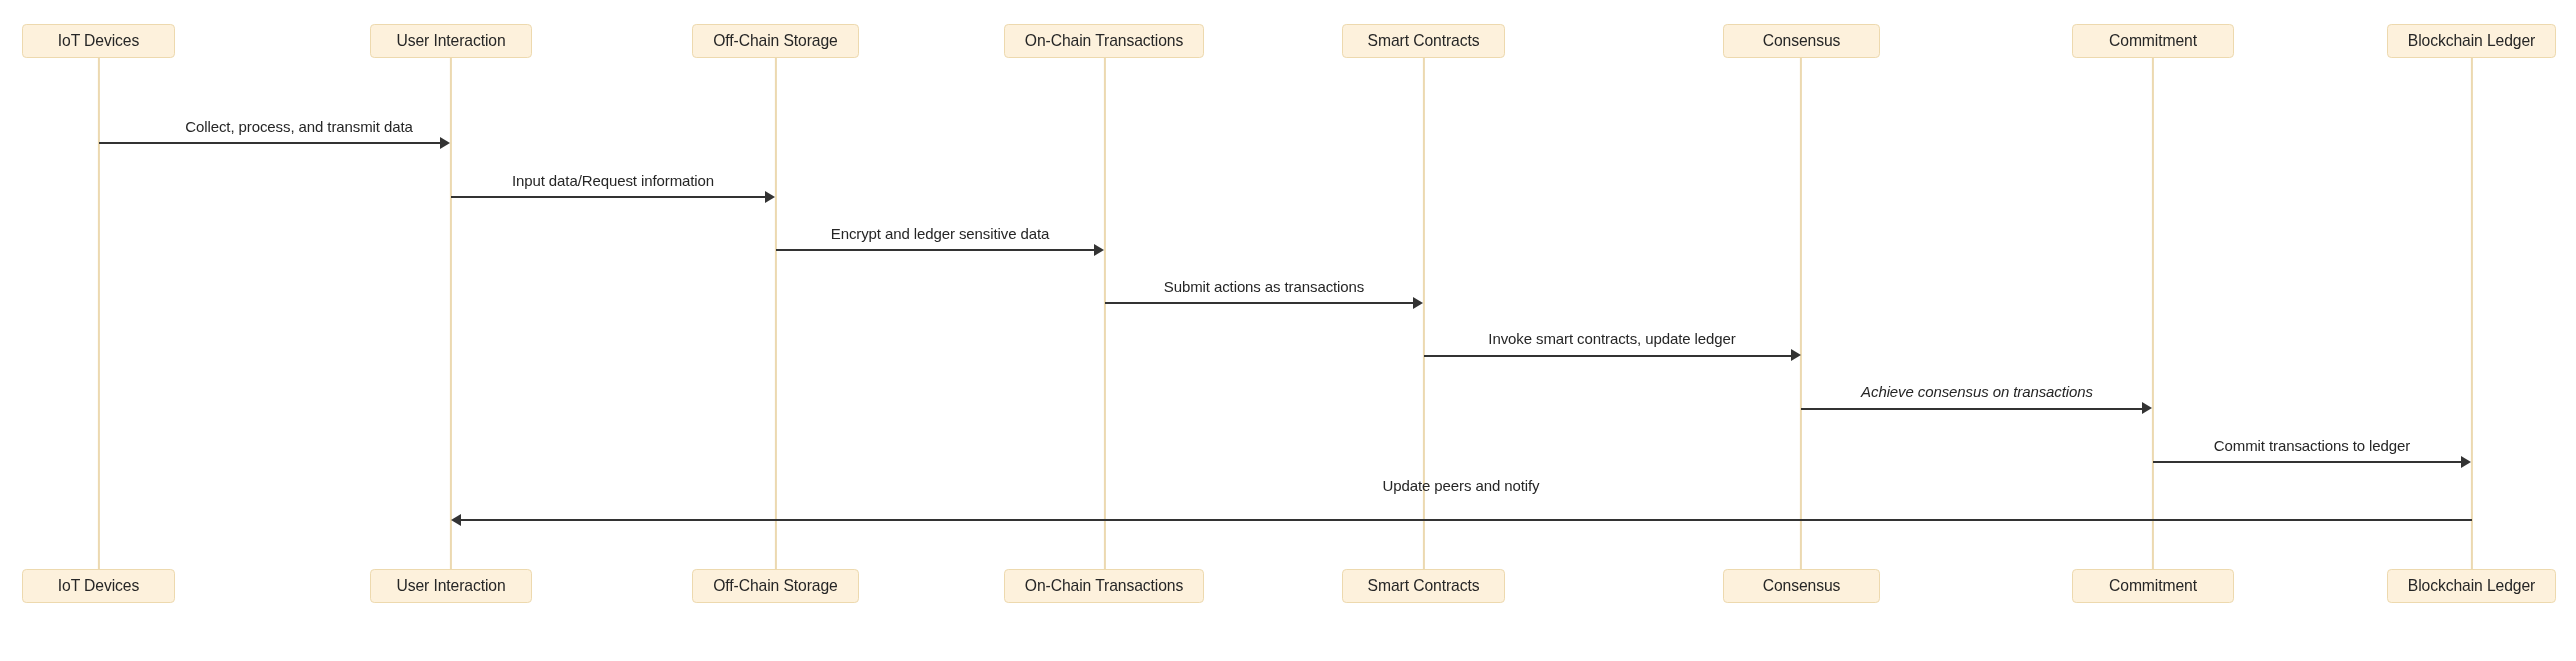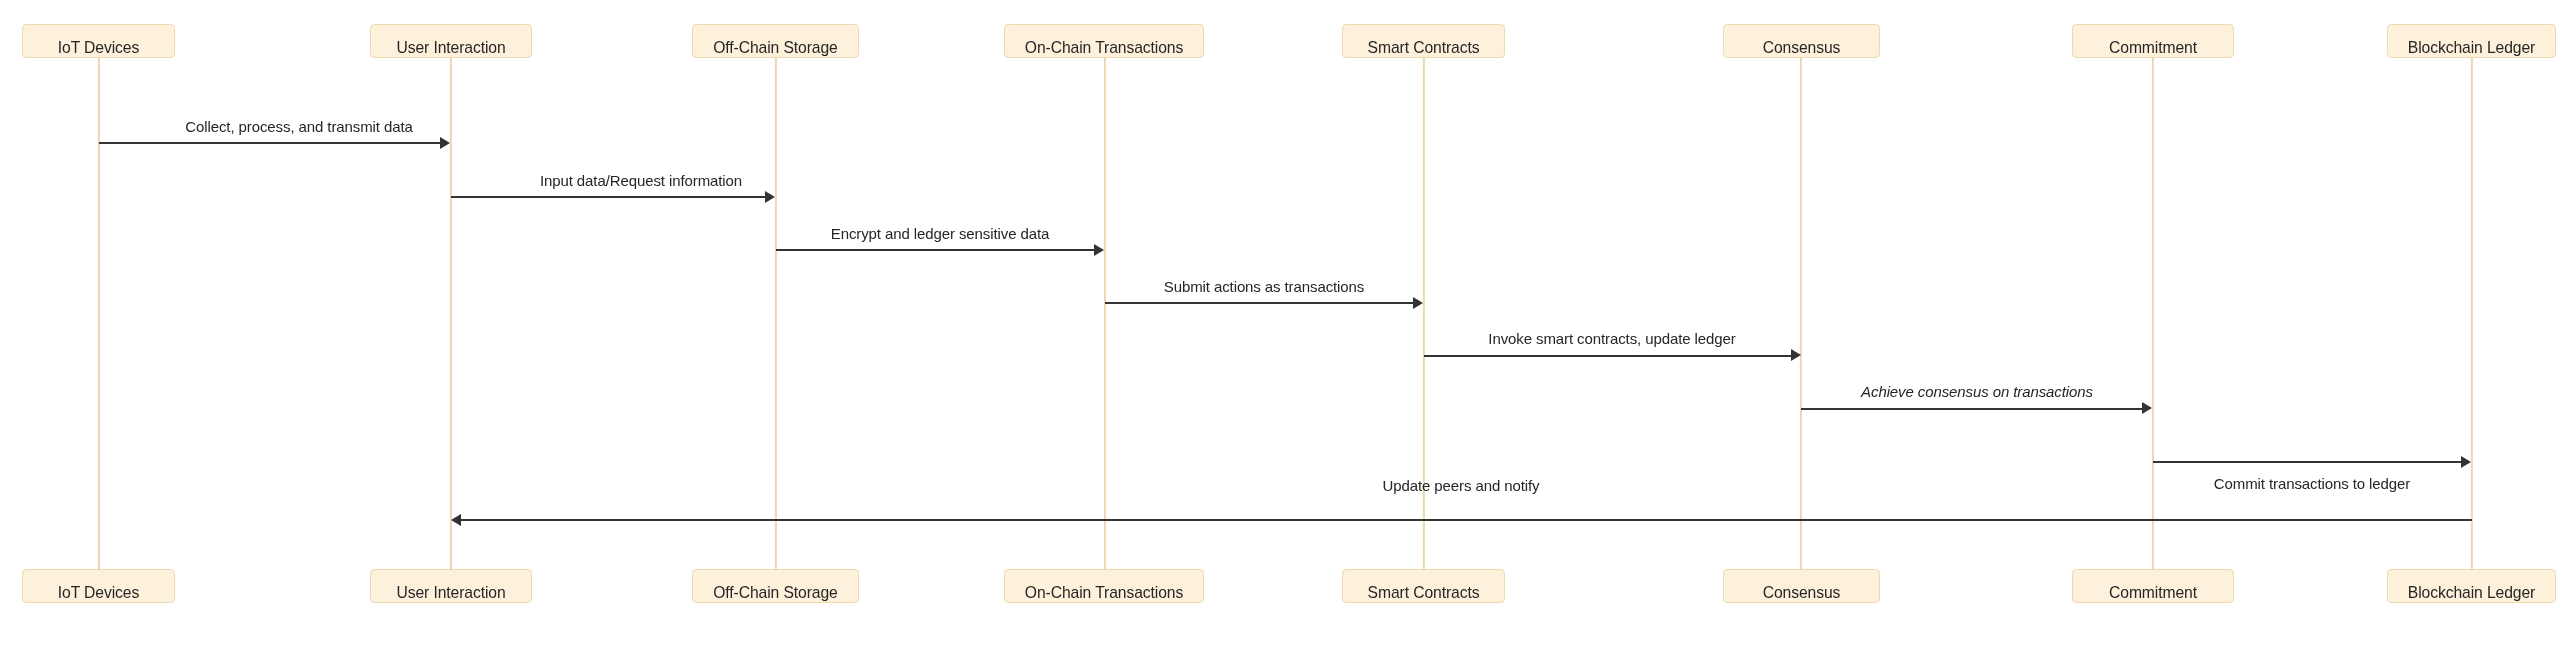--- a/index.html
+++ b/index.html
@@ -23,21 +23,21 @@
     background: #ecd9b0;
     transform: translateX(-1.1px);
   }
   .actor-box {
     position: absolute;
     box-sizing: border-box;
     background: #fdf1dc;
     border: 1.4px solid #edd9ae;
     border-radius: 4.3px;
     display: flex;
-    align-items: flex-end;
+    align-items: center;
     justify-content: center;
     color: #262626;
     font-size: 15.7px;
     font-family: "Liberation Sans", sans-serif;
     white-space: nowrap;
     letter-spacing: -0.1px;
   }
   .msg-line {
     position: absolute;
     height: 2.1px;
@@ -105,36 +105,36 @@
       <div class="actor-box" style="left: 2387px; top: 23.6px; width: 169px; height: 34px;">
         <span>Blockchain Ledger</span>
       </div>
     </div>
   <div id="messages">
       <div class="msg-line" style="top: 142px; left: 99px; width: 343px;"></div>
       <div class="msg-head right" style="top: 137px; left: 440px;"></div>
       <div class="msg-label" style="top: 118px; left: 275px; margin-left: 24px;">Collect, process, and transmit data</div>
       <div class="msg-line" style="top: 196px; left: 451px; width: 316px;"></div>
       <div class="msg-head right" style="top: 191px; left: 765px;"></div>
-      <div class="msg-label" style="top: 172px; left: 613px; margin-left: 28px;">Input data/Request information</div>
+      <div class="msg-label" style="top: 172px; left: 613px;">Input data/Request information</div>
       <div class="msg-line" style="top: 249px; left: 776px; width: 319px;"></div>
       <div class="msg-head right" style="top: 244px; left: 1094px;"></div>
       <div class="msg-label" style="top: 225px; left: 940px;">Encrypt and ledger sensitive data</div>
       <div class="msg-line" style="top: 302px; left: 1105px; width: 310px;"></div>
       <div class="msg-head right" style="top: 297px; left: 1413px;"></div>
       <div class="msg-label" style="top: 278px; left: 1264px;">Submit actions as transactions</div>
       <div class="msg-line" style="top: 355px; left: 1424px; width: 368px;"></div>
       <div class="msg-head right" style="top: 349px; left: 1791px;"></div>
       <div class="msg-label" style="top: 330px; left: 1612px;">Invoke smart contracts, update ledger</div>
       <div class="msg-line" style="top: 408px; left: 1801px; width: 343px;"></div>
       <div class="msg-head right" style="top: 402px; left: 2142px;"></div>
       <div class="msg-label" style="top: 383px; left: 1977px; font-style: italic;">Achieve consensus on transactions</div>
       <div class="msg-line" style="top: 461px; left: 2153px; width: 309px;"></div>
       <div class="msg-head right" style="top: 456px; left: 2461px;"></div>
-      <div class="msg-label" style="top: 437px; left: 2312px; margin-top: 38px;">Commit transactions to ledger</div>
+      <div class="msg-label" style="top: 437px; left: 2312px;">Commit transactions to ledger</div>
       <div class="msg-line" style="top: 519px; left: 460px; width: 2012px;"></div>
       <div class="msg-head left" style="top: 514px; left: 451px;"></div>
       <div class="msg-label" style="top: 477px; left: 1461px;">Update peers and notify</div>
     </div>
   <div id="bottom-boxes">
       <div class="actor-box" style="left: 22px; top: 569px; width: 153px; height: 34px;">
         <span>IoT Devices</span>
       </div>
       <div class="actor-box" style="left: 370px; top: 569px; width: 162px; height: 34px;">
         <span>User Interaction</span>

